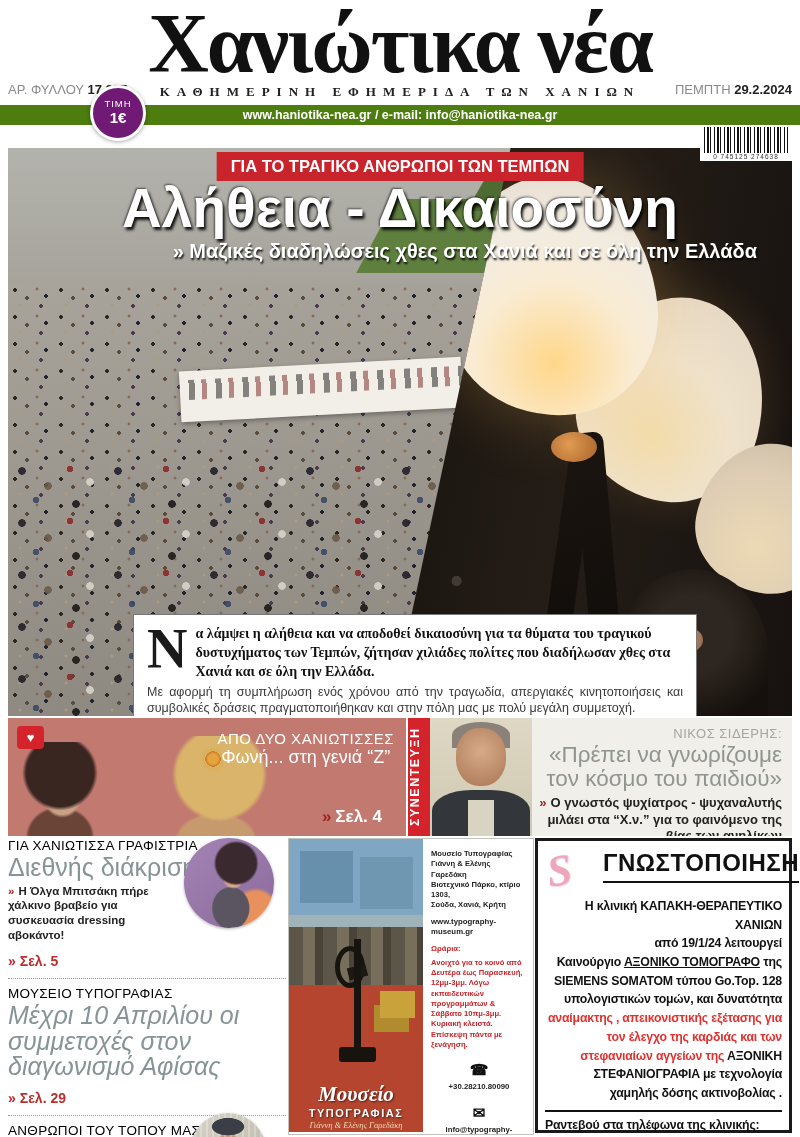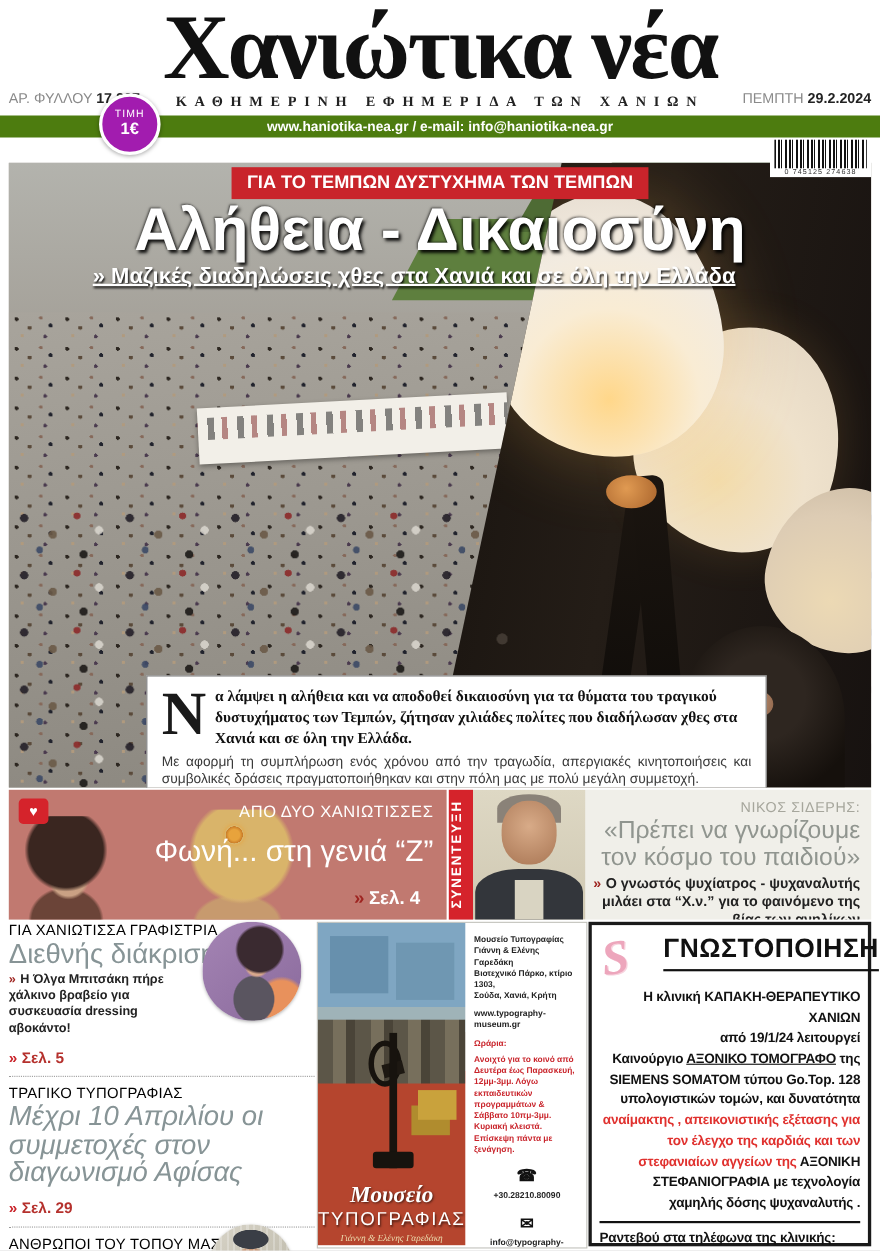--- a/index.html
+++ b/index.html
@@ -10,21 +10,21 @@
     font-family:"Liberation Serif",serif;font-weight:bold;font-size:84px;letter-spacing:-2px;color:#111;line-height:1;}
   .issue-line{position:absolute;top:82px;left:8px;font-size:13px;color:#8a8a8a;}
   .issue-line b{color:#222;}
   .tagline{position:absolute;top:84px;left:0;width:800px;text-align:center;
     font-family:"Liberation Serif",serif;font-weight:bold;font-size:13px;letter-spacing:7px;color:#222;}
   .date-line{position:absolute;top:82px;right:8px;font-size:13px;color:#8a8a8a;}
   .date-line b{color:#222;}
   .redbar{position:absolute;top:105px;left:0;width:800px;height:20px;background:#4d7c0f;}
   .redbar .txt{width:100%;text-align:center;color:#fff;font-weight:bold;font-size:12.5px;line-height:20px;}
   .price-badge{position:absolute;top:85px;left:90px;width:50px;height:50px;border-radius:50%;
-    background:#a21caf;border:3px solid #fff;box-shadow:0 1px 4px rgba(0,0,0,.35);
+    background:#701a75;border:3px solid #fff;box-shadow:0 1px 4px rgba(0,0,0,.35);
     color:#fff;text-align:center;z-index:5;}
   .price-badge .pl{font-size:9.5px;margin-top:10px;letter-spacing:1px;}
   .price-badge .pv{font-size:15px;font-weight:bold;}
   .barcode{position:absolute;top:127px;right:8px;width:92px;height:34px;background:#fff;z-index:6;text-align:center;}
   .barcode .bars{height:26px;margin:0 4px;
     background:repeating-linear-gradient(90deg,#111 0 1px,transparent 1px 3px,#111 3px 5px,transparent 5px 6px,#111 6px 7px,transparent 7px 10px);}
   .barcode .num{font-size:6.5px;letter-spacing:1px;color:#333;}
   
   .photo-block{position:absolute;top:148px;left:8px;width:784px;height:568px;overflow:hidden;background:#8f8b83;}
   .photo-left{position:absolute;inset:0;}
@@ -85,22 +85,22 @@
     background:
      radial-gradient(circle 9px at 20% 22%,#585048 60%,transparent 66%),
      radial-gradient(circle 8px at 55% 30%,#4a423a 60%,transparent 66%),
      radial-gradient(ellipse 16px 40px at 22% 70%,#2c2620 60%,transparent 66%),
      radial-gradient(ellipse 15px 38px at 56% 75%,#35302a 60%,transparent 66%);opacity:.8;}
   .lead-kicker{position:absolute;top:4px;left:50%;transform:translateX(-50%);background:#c9242b;color:#fff;
     font-weight:bold;font-size:16.5px;padding:5px 14px;white-space:nowrap;z-index:4;}
   .lead-headline{position:absolute;top:28px;left:0;width:100%;text-align:center;color:#fff;z-index:4;
     font-size:55px;font-weight:bold;letter-spacing:0;
     text-shadow:2px 3px 3px rgba(0,0,0,.9),-1px -1px 2px rgba(0,0,0,.55);}
-  .lead-subhead{position:absolute;top:92px;left:0;width:94%;text-align:center;color:#fff;z-index:4;
-    font-size:20px;font-weight:bold;text-shadow:1px 2px 2px rgba(0,0,0,.9);text-decoration:underline;}
+  .lead-subhead{position:absolute;top:92px;left:12px;width:94%;text-align:right;color:#fff;z-index:4;
+    font-size:20px;font-weight:bold;text-shadow:1px 2px 2px rgba(0,0,0,.9);}
   .lead-box{position:absolute;left:125px;top:466px;width:536px;background:#fff;z-index:5;
     border:1px solid #777;box-shadow:0 3px 0 rgba(0,0,0,.45);padding:9px 13px 7px;}
   .lead-box .dropcap{float:left;font-family:"Liberation Serif",serif;font-weight:bold;font-size:56px;line-height:.8;
     margin:3px 8px 0 0;color:#1a1a1a;}
   .lead-box .p1{font-family:"Liberation Serif",serif;font-weight:bold;font-size:14px;line-height:1.3;text-align:justify;color:#111;}
   .lead-box .p2{font-size:12.5px;line-height:1.3;color:#3a3a3a;margin-top:2px;text-align:justify;}
   
   .pink-box{position:absolute;top:718px;left:8px;width:398px;height:118px;background:#c17970;overflow:hidden;}
   .heart-badge{position:absolute;top:8px;left:9px;width:27px;height:23px;background:#d5232b;border-radius:4px;
     color:#fff;text-align:center;font-size:13px;line-height:23px;z-index:3;}
@@ -109,21 +109,21 @@
                radial-gradient(circle at 52% 52%,#caa184 0 18%,transparent 22%),
                radial-gradient(ellipse 52px 46px at 50% 86%,#6b4438 0 60%,transparent 66%);}
   .gz-woman2{position:absolute;top:18px;left:118px;width:180px;height:112px;
     background:radial-gradient(circle at 52% 34%,#d9b46a 0 36%,transparent 40%),
                radial-gradient(circle at 52% 52%,#d8ab8c 0 20%,transparent 24%),
                radial-gradient(ellipse 62px 40px at 50% 92%,#c79a6e 0 60%,transparent 66%);}
   .gz-flower{position:absolute;top:32px;left:196px;width:18px;height:18px;border-radius:50%;
     background:radial-gradient(circle,#e8a33c 0 38%,#c97c28 60%,transparent 62%);box-shadow:0 0 4px #e8a33c;}
   .gz-text{position:absolute;top:12px;right:12px;text-align:right;color:#fff;z-index:3;}
   .gz-kicker{font-size:15px;letter-spacing:.5px;}
-  .gz-headline{font-size:27px;margin-top:12px;text-align:center;}
+  .gz-headline{font-size:18px;margin-top:0;text-align:center;}
   .gz-ref{position:absolute;bottom:9px;right:24px;font-weight:bold;font-size:17px;color:#fff;z-index:3;}
   .chev{color:#9e2420;font-weight:bold;margin-right:4px;}
   .vstrip{position:absolute;top:718px;left:408px;width:22px;height:118px;background:#d5232b;z-index:3;}
   .vstrip .vtxt{writing-mode:vertical-rl;transform:rotate(180deg);color:#fff;font-weight:bold;font-size:12.5px;
     letter-spacing:1.5px;width:22px;height:118px;text-align:center;}
   .itv-box{position:absolute;top:718px;left:430px;width:362px;height:118px;background:#f0efe9;overflow:hidden;}
   .itv-photo{position:absolute;top:0;left:0;width:102px;height:118px;background:linear-gradient(180deg,#ded8c4,#cfc8b2);}
   .itv-photo .head{position:absolute;top:10px;left:26px;width:50px;height:58px;border-radius:46%;
     background:radial-gradient(circle at 50% 40%,#d8ab88,#b07e5c 85%);}
   .itv-photo .hair{position:absolute;top:4px;left:22px;width:58px;height:26px;border-radius:50% 50% 0 0;background:#8a8278;}
@@ -163,21 +163,21 @@
   .mus-photo .mach{position:absolute;top:30%;left:0;width:100%;height:20%;
     background:repeating-linear-gradient(90deg,#5c5648 0 14px,#776f5c 14px 26px,#4a4438 26px 34px);}
   .mus-photo .crate{position:absolute;top:52%;right:6%;width:26%;height:9%;background:#c9a23c;box-shadow:-6px 14px 0 #b08c2e;}
   .press{position:absolute;top:34%;left:34%;width:34%;height:42%;}
   .press .col{position:absolute;left:42%;top:0;width:16%;height:100%;background:#17130e;}
   .press .base{position:absolute;bottom:0;left:10%;width:80%;height:12%;background:#17130e;border-radius:3px;}
   .press .wheel{position:absolute;top:6%;left:2%;width:44%;height:26%;border:5px solid #17130e;border-radius:50%;}
   .press .armz{position:absolute;top:22%;left:30%;width:42%;height:10%;background:#1d1812;transform:rotate(-14deg);}
   .mus-logo{position:absolute;bottom:2px;left:0;width:134px;text-align:center;color:#fff;z-index:3;}
   .mus-logo .scr{font-family:"Liberation Serif",serif;font-style:italic;font-weight:bold;font-size:21px;text-shadow:1px 1px 2px rgba(0,0,0,.6);}
-  .mus-logo .caps{font-size:17px;letter-spacing:1.5px;font-weight:normal;text-shadow:1px 1px 2px rgba(0,0,0,.6);}
+  .mus-logo .caps{font-size:11px;letter-spacing:1.5px;font-weight:bold;text-shadow:1px 1px 2px rgba(0,0,0,.6);}
   .mus-logo .sub{font-family:"Liberation Serif",serif;font-style:italic;font-size:8.5px;color:#ecdcae;margin-top:1px;}
   .mus-info{position:absolute;top:0;right:0;width:106px;height:293px;padding:10px 6px 0 4px;box-sizing:border-box;
     font-size:7.6px;font-weight:bold;color:#222;line-height:1.35;}
   .mus-info .www{margin:6px 0;font-size:7.8px;}
   .mus-info .red{color:#c9242b;}
   .mus-info .hours{margin-top:4px;}
   .mus-icon{text-align:center;font-size:15px;margin-top:10px;color:#111;}
   .mus-center{text-align:center;margin-top:2px;font-size:7.8px;}
   
   .clinic{position:absolute;top:838px;left:535px;width:257px;height:295px;border:3px solid #1a1a1a;background:#fff;box-sizing:border-box;padding:6px 7px;}
@@ -234,21 +234,21 @@
     <div class="photo-right">
       <div class="bg-people"></div>
       <div class="lantern l2"></div>
       <div class="lantern l1"></div>
       <div class="lantern l3"></div>
       <div class="arm a1"></div>
       <div class="arm a2"></div>
       <div class="hand"></div>
       <div class="hood"></div>
     </div>
-    <div class="lead-kicker">ΓΙΑ ΤΟ ΤΕΜΠΩΝ ΔΥΣΤΥΧΗΜΑ ΤΩΝ ΤΕΜΠΩΝ</div>
+    <div class="lead-kicker">ΓΙΑ ΤΟ ΤΡΑΓΙΚΟ ΑΝΘΡΩΠΟΙ ΤΩΝ ΤΕΜΠΩΝ</div>
     <div class="lead-headline">Αλήθεια - Δικαιοσύνη</div>
     <div class="lead-subhead">» Μαζικές διαδηλώσεις χθες στα Χανιά και σε όλη την Ελλάδα</div>
     <div class="lead-box">
       <span class="dropcap">Ν</span>
       <span class="p1">α λάμψει η αλήθεια και να αποδοθεί δικαιοσύνη για τα θύματα του τραγικού δυστυχήματος των Τεμπών, ζήτησαν χιλιάδες πολίτες που διαδήλωσαν χθες στα Χανιά και σε όλη την Ελλάδα.</span>
       <div class="p2">Με αφορμή τη συμπλήρωση ενός χρόνου από την τραγωδία, απεργιακές κινητοποιήσεις και συμβολικές δράσεις πραγματοποιήθηκαν και στην πόλη μας με πολύ μεγάλη συμμετοχή.</div>
       
     </div>
   </div>
 
@@ -297,21 +297,21 @@
         <span class="chev">»</span><span>Η Όλγα Μπιτσάκη πήρε χάλκινο βραβείο για συσκευασία dressing αβοκάντο!</span>
       </div>
       <div class="lc-ref">
         <span class="chev">»</span><span>Σελ. 5</span>
       </div>
     </div>
 
     <div class="lc-div"></div>
 
     <div class="lc-item">
-      <div class="lc-kicker">ΤΡΑΓΙΚΟ ΤΥΠΟΓΡΑΦΙΑΣ</div>
+      <div class="lc-kicker">ΜΟΥΣΕΙΟ ΤΥΠΟΓΡΑΦΙΑΣ</div>
       <div class="lc-headline" style="width:278px;font-style:italic;">Μέχρι 10 Απριλίου οι συμμετοχές στον διαγωνισμό Αφίσας</div>
       <div class="lc-ref">
         <span class="chev">»</span><span>Σελ. 29</span>
       </div>
     </div>
 
     <div class="lc-div"></div>
 
     <div class="lc-item">
       <div class="circ stamatis"></div>
@@ -357,21 +357,21 @@
     <div class="cl-head">
       <div class="cl-s">S</div>
       <div class="cl-title">ΓΝΩΣΤΟΠΟΙΗΣΗ</div>
     </div>
     <div class="cl-body">
       <div>Η κλινική ΚΑΠΑΚΗ-ΘΕΡΑΠΕΥΤΙΚΟ ΧΑΝΙΩΝ</div>
       <div>από 19/1/24 λειτουργεί</div>
       <div><span>Καινούργιο </span><span class="u">ΑΞΟΝΙΚΟ ΤΟΜΟΓΡΑΦΟ</span><span> της</span></div>
       <div>SIEMENS SOMATOM τύπου Go.Top. 128</div>
       <div>υπολογιστικών τομών, και δυνατότητα</div>
-      <div><span class="cl-red">αναίμακτης , απεικονιστικής εξέτασης για τον έλεγχο της καρδιάς και των στεφανιαίων αγγείων της </span><span>ΑΞΟΝΙΚΗ ΣΤΕΦΑΝΙΟΓΡΑΦΙΑ</span><span> με τεχνολογία χαμηλής δόσης ψυχαναλυτής .</span></div>
+      <div><span class="cl-red">αναίμακτης , απεικονιστικής εξέτασης για τον έλεγχο της καρδιάς και των στεφανιαίων αγγείων της </span><span>ΑΞΟΝΙΚΗ ΣΤΕΦΑΝΙΟΓΡΑΦΙΑ</span><span> με τεχνολογία χαμηλής δόσης ακτινοβολίας .</span></div>
     </div>
     <div class="cl-div"></div>
     <div class="cl-foot">
       <div>Ραντεβού στα τηλέφωνα της κλινικής:</div>
       <div class="phones">2821045420, 2821056326, 2821054523</div>
 
     </div>
   </div>
 
 </div>

